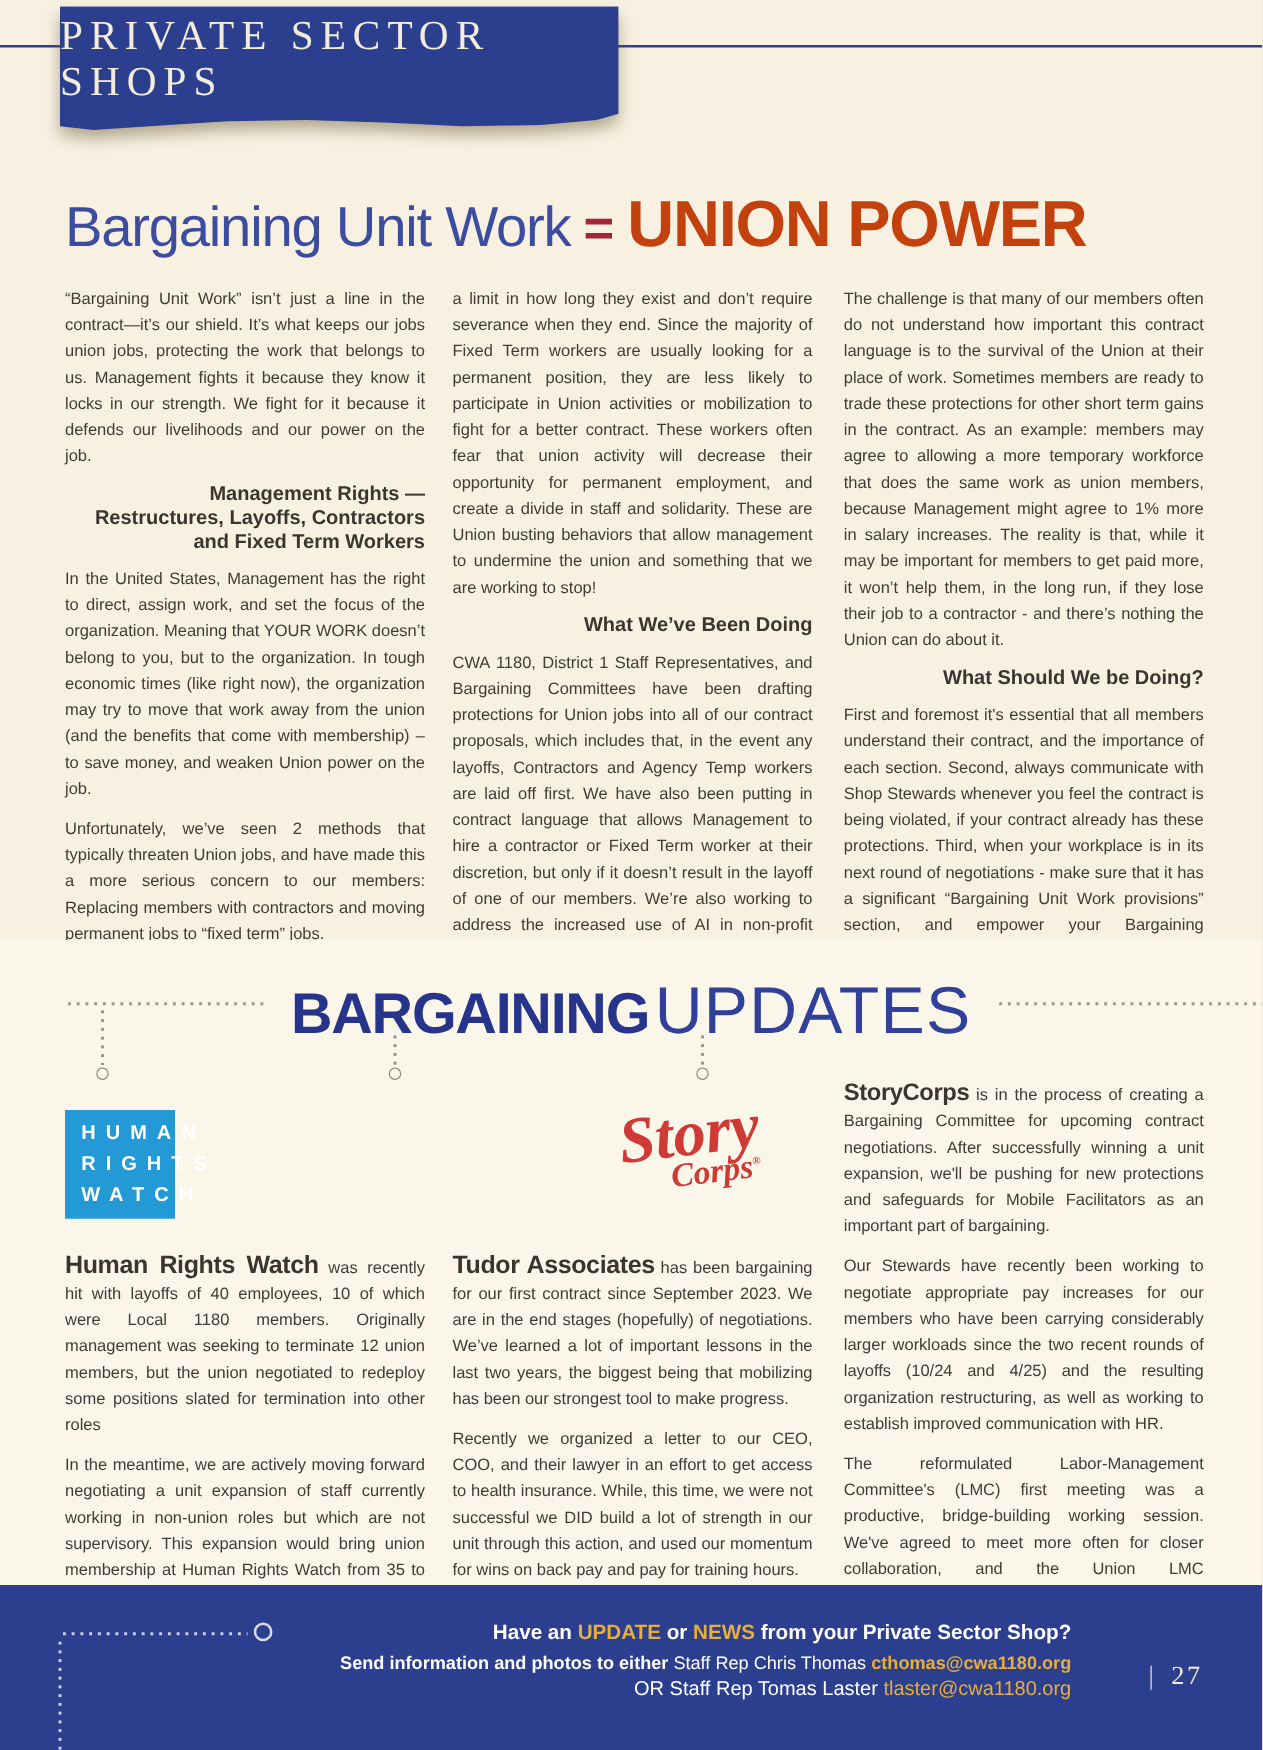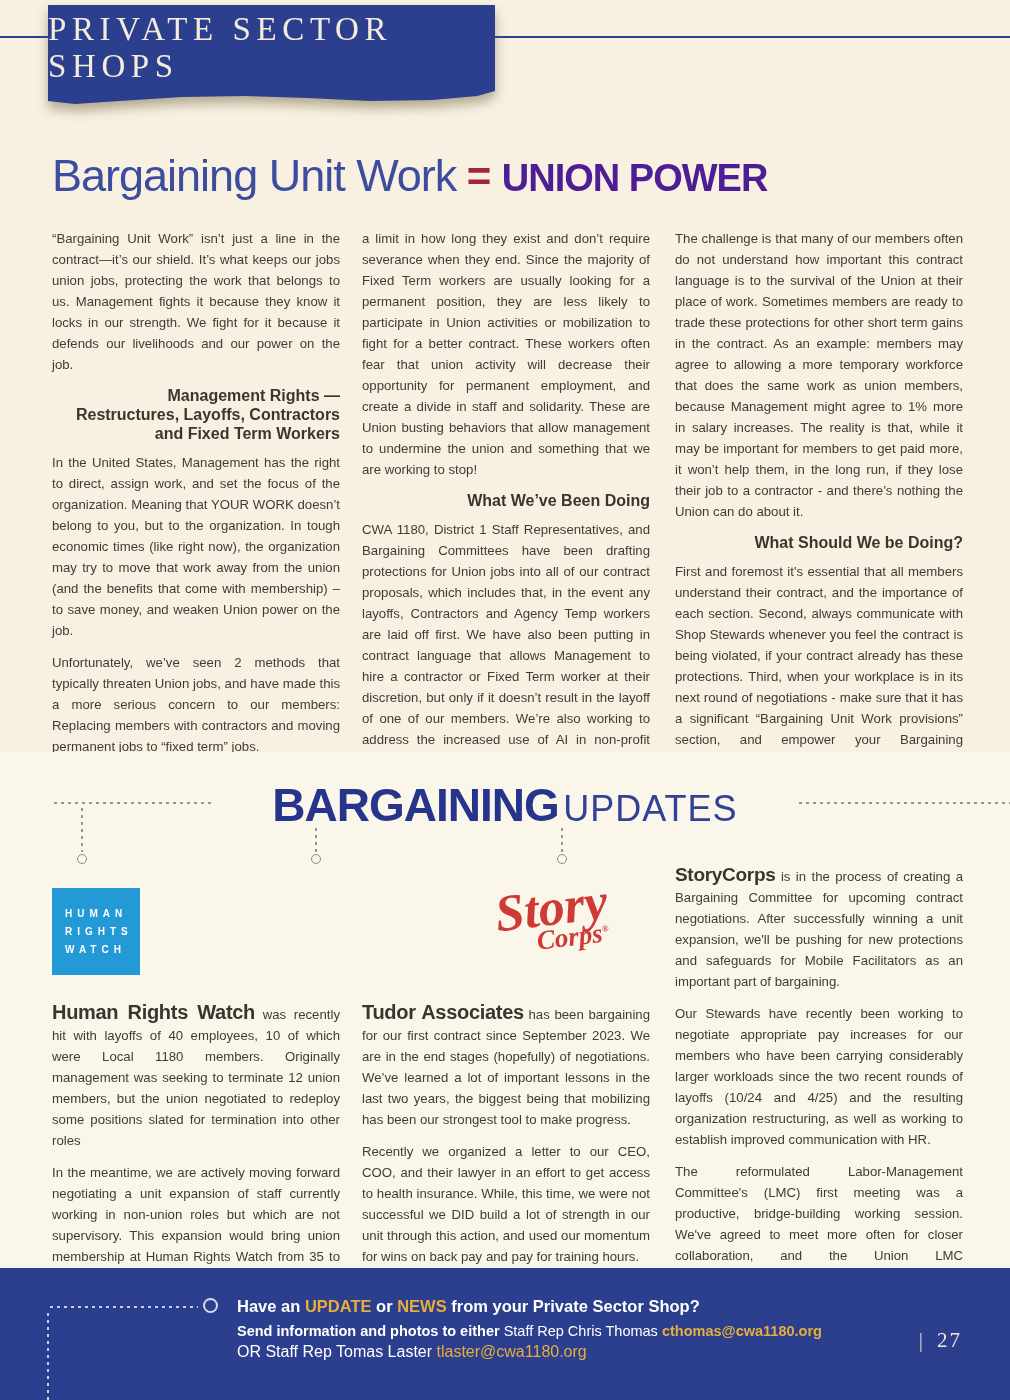--- a/index.html
+++ b/index.html
@@ -18,45 +18,45 @@
     clip-path:polygon(0 0,100% 0,100% 86%,96% 91%,86% 95%,72% 96%,58% 93%,44% 91%,30% 92%,16% 96%,6% 99%,0 96%);
   }
   .ribbon-title {
     font-family:"Liberation Serif", serif; color:#f3ecda; font-size:33px;
     letter-spacing:.17em; padding-bottom:14px;
   }
   
   .headline { position:absolute; top:150px; left:52px; width:910px; white-space:nowrap; }
   .hl-light { font-size:45px; color:#3c4d9f; font-weight:400; letter-spacing:-1px; }
   .hl-eq    { font-size:42px; color:#a32638; font-weight:800; margin:0 6px; }
-  .hl-bold  { font-size:38px; color:#4c1d95; font-weight:800; letter-spacing:-1px; }
+  .hl-bold  { font-size:52px; color:#c2410c; font-weight:800; letter-spacing:-1px; }
   
   .col { position:absolute; top:228px; width:288px; font-size:13.2px; line-height:21px; text-align:justify; }
   .col-1 { left:52px; } .col-2 { left:362px; } .col-3 { left:675px; }
   .col p { margin-bottom:11px; }
   .col h3 { font-size:16px; line-height:19px; color:#3b352f; margin:4px 0 9px 0; text-align:right; }
   .col h3 span { display:block; }
   
   .updates-bg { position:absolute; top:752px; left:0; width:1010px; height:516px; background:#fbf6ea; }
   .updates-title { position:absolute; top:778px; left:0; width:1010px; text-align:center; white-space:nowrap; }
   .ut-bold  { font-size:46px; font-weight:800; color:#26348c; letter-spacing:-1px; }
-  .ut-light { font-size:36px; font-weight:400; color:#31419a; letter-spacing:1px; }
+  .ut-light { font-size:53px; font-weight:400; color:#31419a; letter-spacing:1px; }
   .dot-h { position:absolute; height:4px;
     background-image:radial-gradient(circle, #9a968e 1.3px, transparent 1.5px);
     background-size:7px 4px; background-repeat:repeat-x; }
   .dot-v { position:absolute; width:4px;
     background-image:radial-gradient(circle, #9a968e 1.3px, transparent 1.5px);
     background-size:4px 7px; background-repeat:repeat-y; }
   .dot-circle { position:absolute; width:10px; height:10px; border:1.6px solid #8f8b84;
     border-radius:50%; background:transparent; }
   
   .hrw-logo { position:absolute; top:888px; left:52px; width:88px; height:87px;
     background:#2399d6; display:flex; flex-direction:column; justify-content:center;
     gap:7px; padding-left:13px; }
-  .hrw-logo span { color:#fff; font-size:10px; font-weight:700; letter-spacing:.5em; }
+  .hrw-logo span { color:#fff; font-size:16px; font-weight:700; letter-spacing:.5em; }
   .tutor-logo { position:absolute; top:892px; left:240px; width:150px; text-align:center; }
   .tutor-mark { display:block; margin:0 auto 8px auto; }
   .tutor-line { font-family:"Liberation Serif", serif; color:#c0272d; font-weight:600; }
   .tutor-l1 { font-size:17px; letter-spacing:.35em; }
   .tutor-l2 { font-size:17px; letter-spacing:.18em; margin-top:2px; }
   .story-logo { position:absolute; top:882px; left:498px; width:140px; height:100px;
     transform:rotate(-7deg); color:#cf3a36; font-family:"Liberation Serif", serif; font-style:italic; }
   .story-w1 { font-size:52px; font-weight:700; line-height:48px; display:block; }
   .story-w2 { font-size:27px; font-weight:700; display:block; margin:-8px 0 0 38px; }
   .story-reg { font-size:9px; vertical-align:super; font-style:normal; }
@@ -72,21 +72,21 @@
   
   .footer { position:absolute; top:1268px; left:0; width:1010px; height:132px; background:#2c3e8e; color:#fff; }
   .f-dot-h { position:absolute; top:37px; left:48px; width:150px; height:4px;
     background-image:radial-gradient(circle, #c9cfe4 1.3px, transparent 1.5px);
     background-size:7px 4px; background-repeat:repeat-x; }
   .f-dot-v { position:absolute; top:43px; left:46px; width:4px; height:89px;
     background-image:radial-gradient(circle, #c9cfe4 1.3px, transparent 1.5px);
     background-size:4px 7px; background-repeat:repeat-y; }
   .f-circle { position:absolute; top:30px; left:203px; width:15px; height:15px;
     border:2px solid #d6daea; border-radius:50%; }
-  .f-text { position:absolute; top:29px; left:237px; width:620px; }
+  .f-text { position:absolute; top:29px; left:237px; width:620px;text-align:right; }
   .f-line1 { font-size:16.5px; font-weight:700; margin-bottom:7px; }
   .f-line2 { font-size:14.5px; font-weight:700; margin-bottom:4px; }
   .f-line3 { font-size:16px; }
   .gold { color:#e5ae3d; }
   .f-normal { font-weight:400; }
   .f-email { color:#e5ae3d; text-decoration:none; }
   .page-num { position:absolute; top:60px; right:48px; font-family:"Liberation Serif", serif;
     font-size:21px; color:#f0ead9; letter-spacing:2px; }
   .page-bar { font-weight:300; margin-right:12px; opacity:.85; }
 </style>

